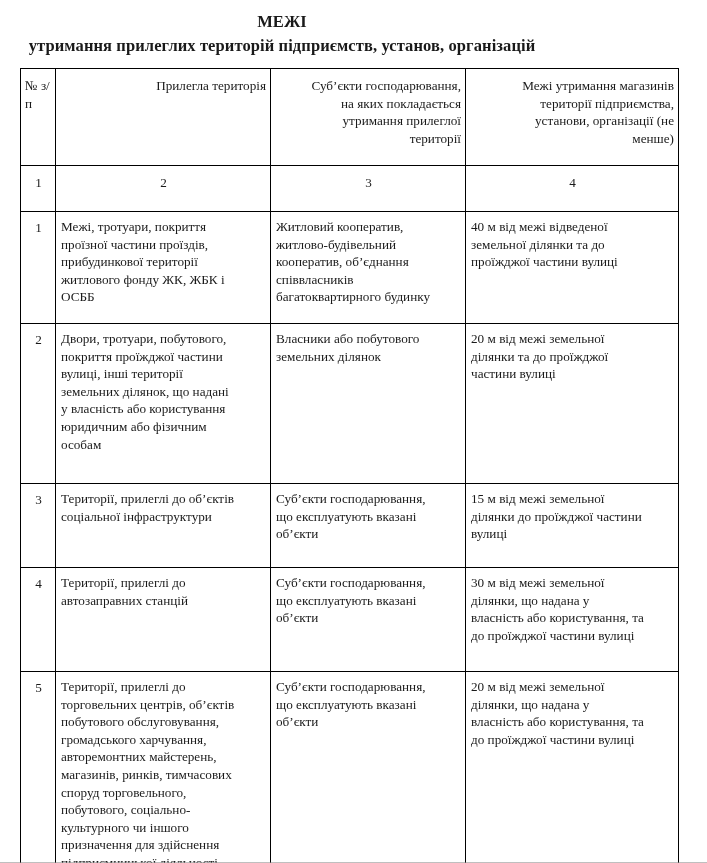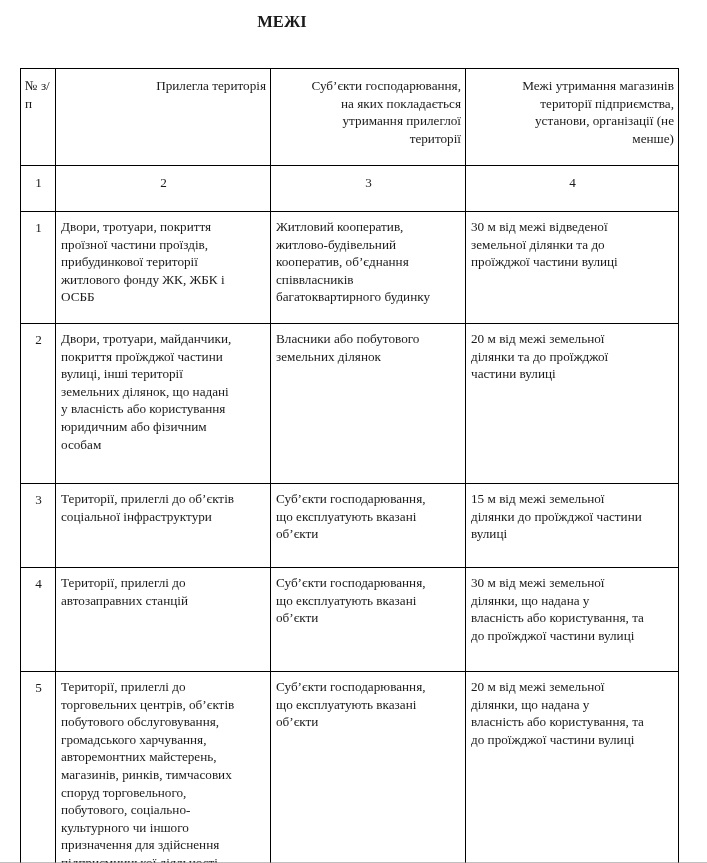--- a/index.html
+++ b/index.html
@@ -111,20 +111,21 @@
     opacity: 0.55;
   }
 </style>
 </head>
 <body>
 
 <div class="page">
 
   <div class="doc-title">
     <span class="line1">МЕЖІ</span>
+    <span class="line2">утримання прилеглих територій підприємств, установ, організацій</span>
   </div>
 
   <div class="table-wrap">
     <table class="regulation">
       <colgroup>
         <col class="c1">
           <col class="c2">
           <col class="c3">
           <col class="c4">
       </colgroup>
@@ -145,38 +146,38 @@
 
         <tr class="num-row">
           <td>1</td>
           <td>2</td>
           <td>3</td>
           <td>4</td>
         </tr>
 
         <tr class="data-row r1">
           <td class="col-no">1</td>
-          <td><span class="cell-text">Двори, тротуари, покриття
+          <td><span class="cell-text">Межі, тротуари, покриття
 проїзної частини проїздів,
 прибудинкової території
 житлового фонду ЖК, ЖБК і
 ОСББ</span></td>
           <td><span class="cell-text">Житловий кооператив,
 житлово-будівельний
 кооператив, обʼєднання
 співвласників
 багатоквартирного будинку</span></td>
-          <td><span class="cell-text">30 м від межі відведеної
+          <td><span class="cell-text">40 м від межі відведеної
 земельної ділянки та до
 проїжджої частини вулиці</span></td>
         </tr>
 
         <tr class="data-row r2">
           <td class="col-no">2</td>
-          <td><span class="cell-text">Двори, тротуари, майданчики,
+          <td><span class="cell-text">Двори, тротуари, побутового,
 покриття проїжджої частини
 вулиці, інші території
 земельних ділянок, що надані
 у власність або користування
 юридичним або фізичним
 особам</span></td>
           <td><span class="cell-text">Власники або побутового
 земельних ділянок</span></td>
           <td><span class="cell-text">20 м від межі земельної
 ділянки та до проїжджої

